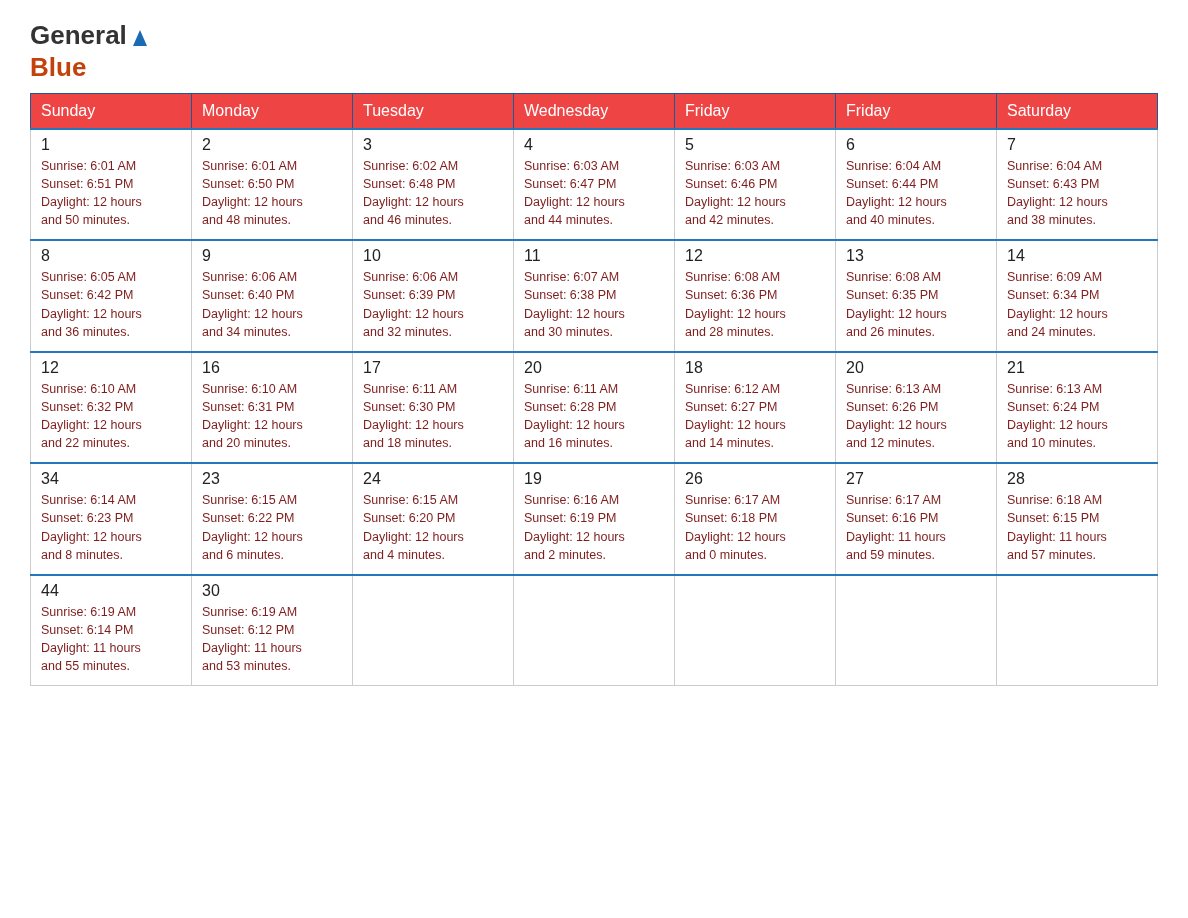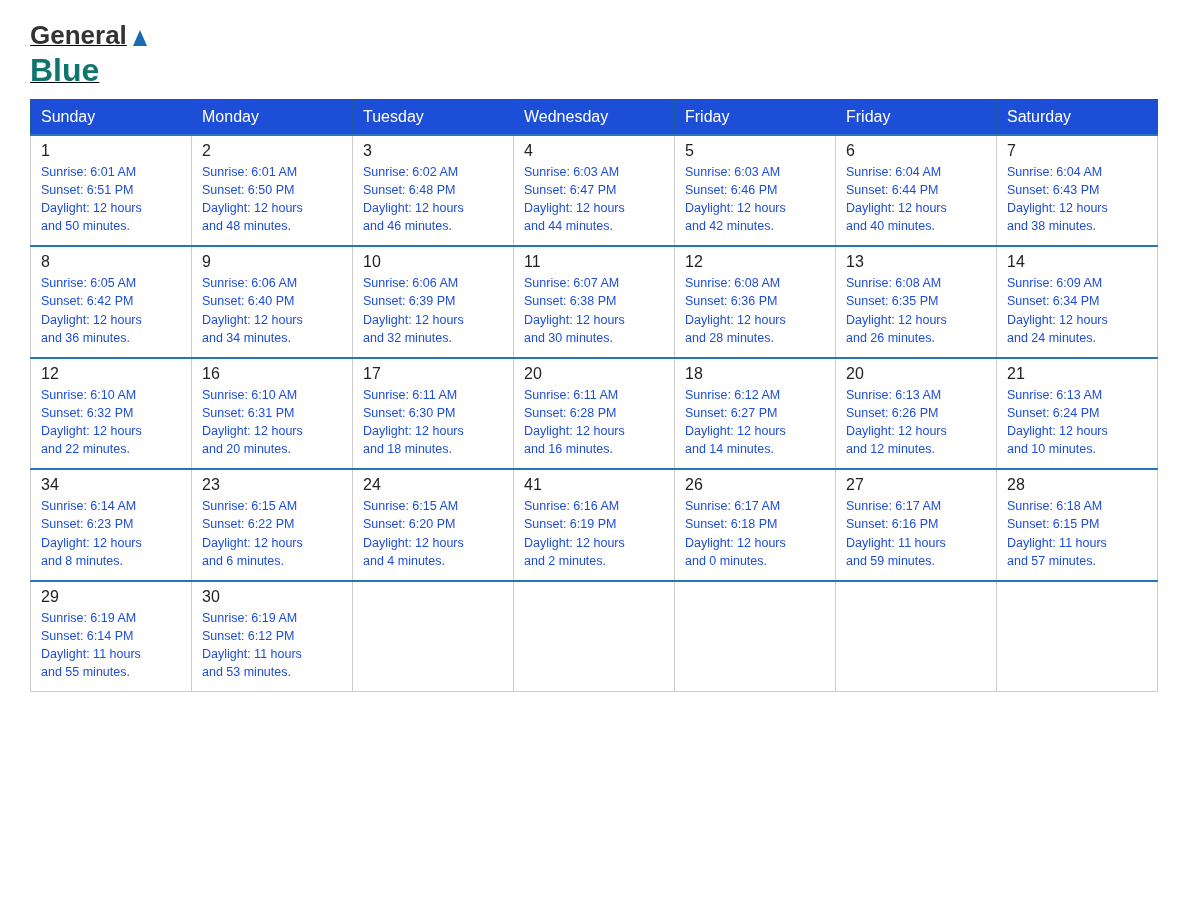--- a/index.html
+++ b/index.html
@@ -8,21 +8,20 @@
       background: #fff;
       padding: 20px 30px;
       width: 1188px;
       min-height: 918px;
     }
     .header-section {
       display: flex;
       justify-content: space-between;
       align-items: flex-start;
       margin-bottom: 10px;
-      text-decoration: underline;
     }
     .logo-area {
       display: flex;
       flex-direction: column;
       align-items: flex-start;
     }
     .title-area {
       text-align: right;
     }
     .calendar-title {
@@ -35,21 +34,21 @@
       font-size: 20px;
       color: #444;
       margin-top: 4px;
     }
     .calendar-table {
       width: 100%;
       border-collapse: collapse;
       margin-top: 8px;
     }
     .calendar-table th {
-      background-color: #1d4ed8;
+      background-color: #ef4444;
       color: #fff;
       padding: 8px 10px;
       font-size: 16px;
       font-weight: normal;
       text-align: left;
       border: 1px solid #1a5a9a;
     }
     .calendar-table td {
       vertical-align: top;
       padding: 6px 10px 10px 10px;
@@ -67,37 +66,37 @@
     }
     .day-number {
       font-size: 16px;
       color: #222;
       margin-bottom: 3px;
       display: block;
     }
     .day-info {
       font-size: 12.5px;
       line-height: 1.45;
-      color: #1d4ed8;
+      color: #7f1d1d;
     }
   </style>
 </head>
 <body>
 
 <div class="header-section">
   <div class="logo-area">
   <div style="display:flex;align-items:center;">
     <div style="position:relative;display:inline-block;">
       <span style="font-family:Arial,sans-serif;font-size:26px;font-weight:bold;color:#333;">General</span><span style="display:inline-block;margin-left:2px;vertical-align:middle;">
         <svg width="22" height="20" viewBox="0 0 22 20">
               <polygon points="4,18 18,18 11,2" fill="#1a6bb5"></polygon>
             </svg>
       </span>
       <br>
-      <span style="font-family:Arial,sans-serif;font-size:32px;font-weight:bold;color:#0f766e;">Blue</span>
+      <span style="font-family:Arial,sans-serif;font-size:26px;font-weight:bold;color:#c2410c;">Blue</span>
     </div>
   </div>
 </div>
   <div class="title-area">
     <div class="calendar-title"></div>
     <div class="location-subtitle"></div>
   </div>
 </div>
 
 <table class="calendar-table">
@@ -210,39 +209,39 @@
         </td>
         <td>
           <span class="day-number">23</span>
           <div class="day-info">Sunrise: 6:15 AM<br>Sunset: 6:22 PM<br>Daylight: 12 hours<br>and 6 minutes.</div>
         </td>
         <td>
           <span class="day-number">24</span>
           <div class="day-info">Sunrise: 6:15 AM<br>Sunset: 6:20 PM<br>Daylight: 12 hours<br>and 4 minutes.</div>
         </td>
         <td>
-          <span class="day-number">41</span>
+          <span class="day-number">19</span>
           <div class="day-info">Sunrise: 6:16 AM<br>Sunset: 6:19 PM<br>Daylight: 12 hours<br>and 2 minutes.</div>
         </td>
         <td>
           <span class="day-number">26</span>
           <div class="day-info">Sunrise: 6:17 AM<br>Sunset: 6:18 PM<br>Daylight: 12 hours<br>and 0 minutes.</div>
         </td>
         <td>
           <span class="day-number">27</span>
           <div class="day-info">Sunrise: 6:17 AM<br>Sunset: 6:16 PM<br>Daylight: 11 hours<br>and 59 minutes.</div>
         </td>
         <td>
           <span class="day-number">28</span>
           <div class="day-info">Sunrise: 6:18 AM<br>Sunset: 6:15 PM<br>Daylight: 11 hours<br>and 57 minutes.</div>
         </td>
       </tr>
       <tr>
         <td>
-          <span class="day-number">29</span>
+          <span class="day-number">44</span>
           <div class="day-info">Sunrise: 6:19 AM<br>Sunset: 6:14 PM<br>Daylight: 11 hours<br>and 55 minutes.</div>
         </td>
         <td>
           <span class="day-number">30</span>
           <div class="day-info">Sunrise: 6:19 AM<br>Sunset: 6:12 PM<br>Daylight: 11 hours<br>and 53 minutes.</div>
         </td>
         <td class="empty"></td>
         <td class="empty"></td>
         <td class="empty"></td>
         <td class="empty"></td>

